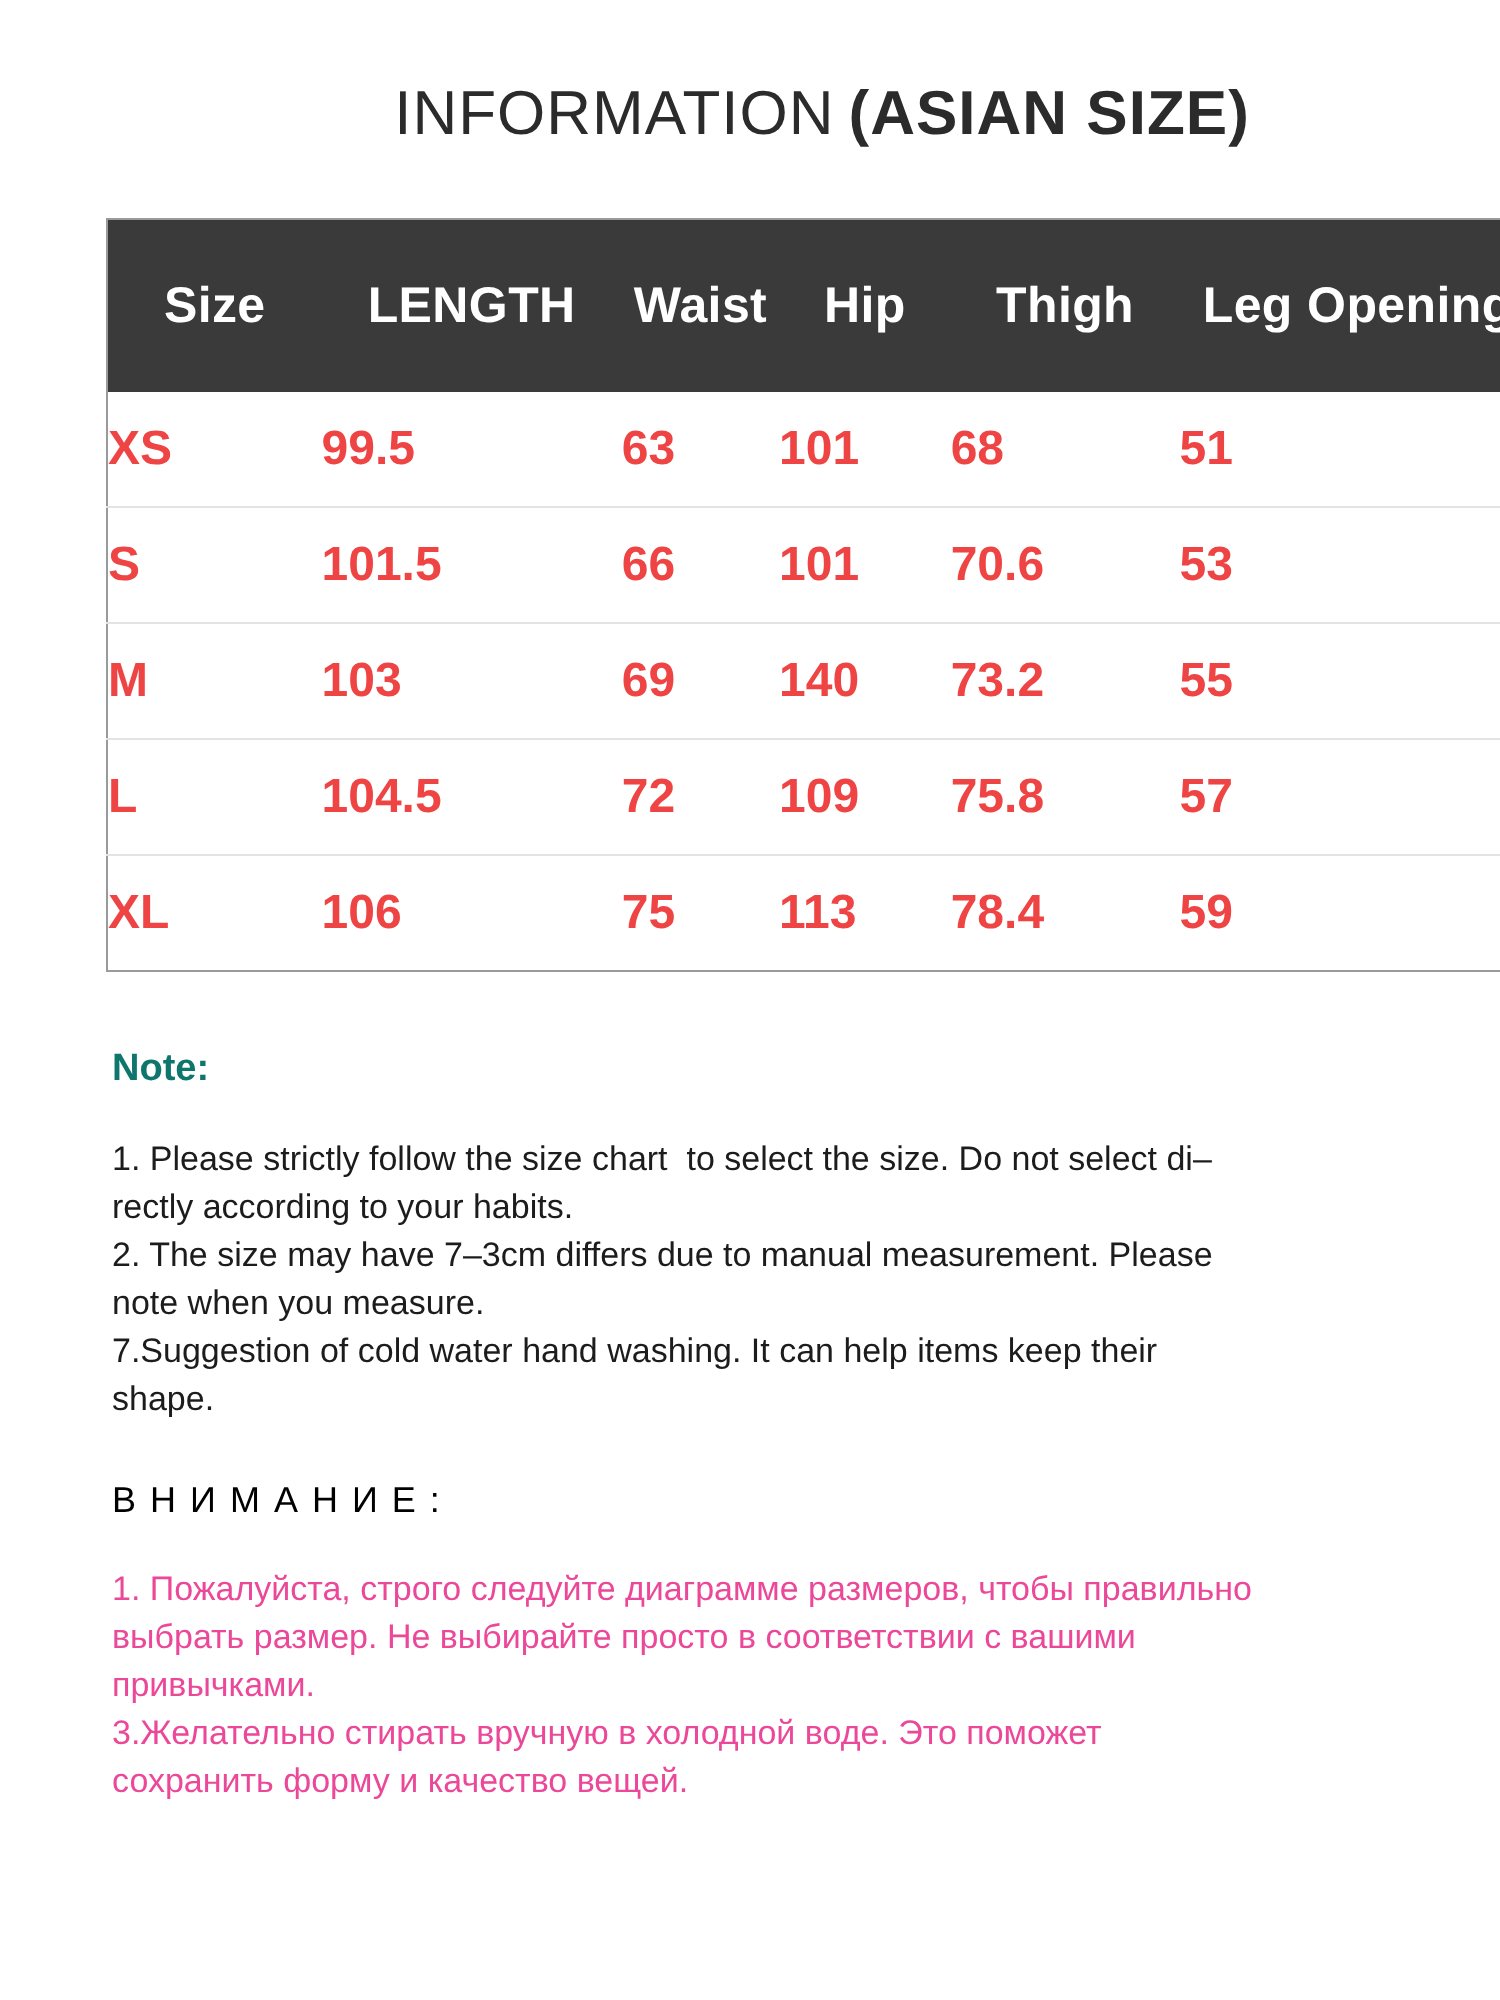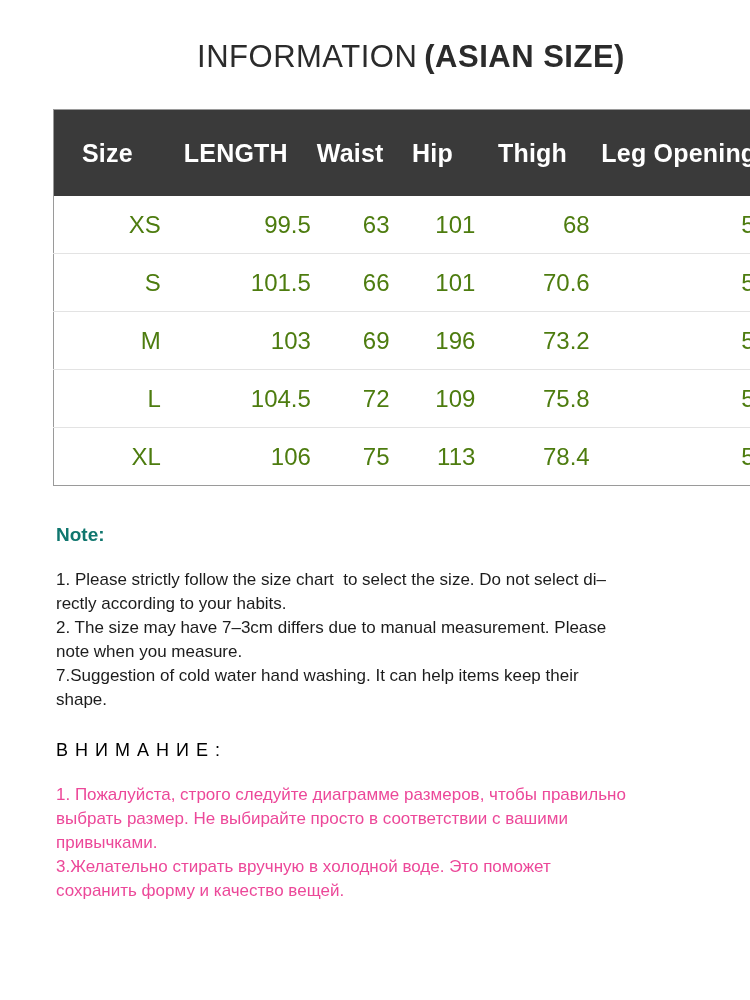--- a/index.html
+++ b/index.html
@@ -42,26 +42,27 @@
     height: 86px;
     font-size: 25px;
     font-weight: 600;
     text-align: center;
     vertical-align: middle;
     padding: 0;
     letter-spacing: 0.2px;
   }
   table.size-table tbody td {
     height: 57px;
-    text-align: right;
+    text-align: left;
     vertical-align: middle;
     font-size: 24px;
-    color: #4d7c0f;
+    color: #ef4444;
     padding: 0;
     border-top: 1px solid #e3e3e3;
+    font-weight: bold;
   }
   table.size-table tbody tr:first-child td { border-top: none; }
 
   .notes {
     margin: 38px 20px 0 20px;
     color: #1c1c1c;
   }
   .note-heading {
     font-size: 19px;
     font-weight: bold;
@@ -128,21 +129,21 @@
         <td>101.5</td>
         <td>66</td>
         <td>101</td>
         <td>70.6</td>
         <td>53</td>
       </tr>
       <tr>
         <td>M</td>
         <td>103</td>
         <td>69</td>
-        <td>196</td>
+        <td>140</td>
         <td>73.2</td>
         <td>55</td>
       </tr>
       <tr>
         <td>L</td>
         <td>104.5</td>
         <td>72</td>
         <td>109</td>
         <td>75.8</td>
         <td>57</td>

